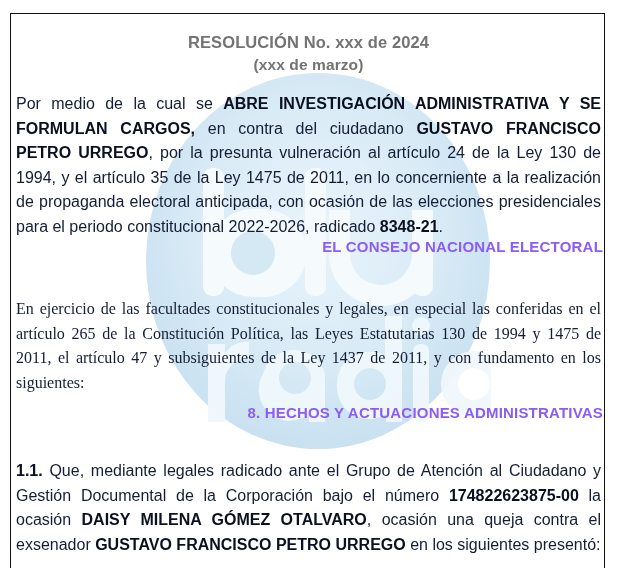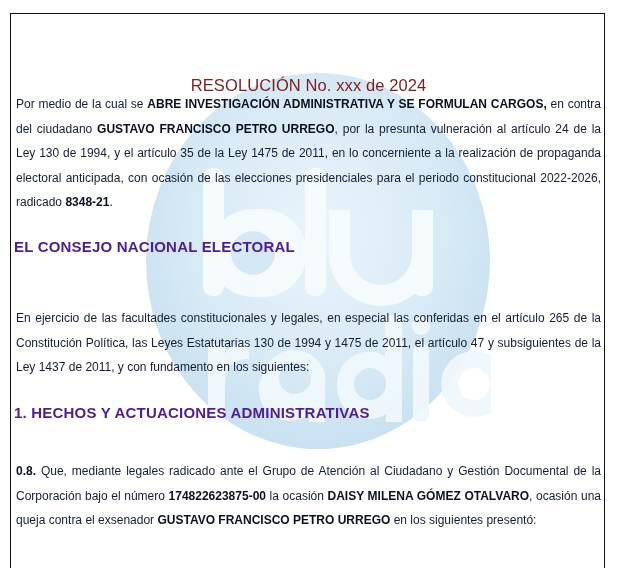--- a/index.html
+++ b/index.html
@@ -65,55 +65,54 @@
     z-index: 3;
     padding: 0;
   }
 
   .doc-title {
     position: absolute;
     left: 14px;
     width: 589px;
     text-align: center;
     font-size: 16.5px;
-    font-weight: normal;
-    color: #7f1d1d;
+    font-weight: bold;
+    color: #737373;
     letter-spacing: 0.1px;
-    margin-top: 43px;
   }
   #title-line1 { top: 33px; }
   #title-line2 { top: 56px; font-size: 15.5px; }
 
   .para {
     position: absolute;
     left: 16px;
     width: 585px;
     text-align: justify;
     text-justify: inter-word;
-    font-size: 12px;
+    font-size: 16px;
     line-height: 24.5px;
     color: #141d35;
     margin: 0;
   }
   .para b { font-weight: bold; color: #0b1020; }
 
   .heading {
     position: absolute;
     left: 14px;
     width: 589px;
-    text-align: left;
+    text-align: right;
     font-size: 15px;
     font-weight: bold;
-    color: #4c1d95;
+    color: #8b5cf6;
     letter-spacing: 0.2px;
   }
 
   #para-1 { top: 92px; }
   #heading-cne { top: 238px; }
-  #para-2 { top: 306px; }
+  #para-2 { top: 297px; font-family: Liberation Serif, serif; }
   #heading-hechos { top: 404px; }
   #para-3 { top: 459px; }
 </style>
 </head>
 <body>
 
 <div id="page">
 
   <div id="watermark">
     <svg viewBox="0 0 346 378" xmlns="http://www.w3.org/2000/svg" aria-hidden="true">
@@ -155,25 +154,26 @@
       </g>
     </svg>
   </div>
 
   <div id="page-border"></div>
 
   <div id="content">
 
     <div class="doc-title" id="title-line1">RESOLUCIÓN No. xxx de 2024</div>
 
+    <div class="doc-title" id="title-line2">(xxx de marzo)</div>
 
     <p class="para" id="para-1"><span>Por medio de la cual se </span><b>ABRE INVESTIGACIÓN ADMINISTRATIVA Y SE FORMULAN CARGOS,</b><span> en contra del ciudadano </span><b>GUSTAVO FRANCISCO PETRO URREGO</b><span>, por la presunta vulneración al artículo 24 de la Ley 130 de 1994, y el artículo 35 de la Ley 1475 de 2011, en lo concerniente a la realización de propaganda electoral anticipada, con ocasión de las elecciones presidenciales para el periodo constitucional 2022-2026, radicado </span><b>8348-21</b><span>.</span></p>
 
     <div class="heading" id="heading-cne">EL CONSEJO NACIONAL ELECTORAL</div>
 
     <p class="para" id="para-2"><span>En ejercicio de las facultades constitucionales y legales, en especial las conferidas en el artículo 265 de la Constitución Política, las Leyes Estatutarias 130 de 1994 y 1475 de 2011, el artículo 47 y subsiguientes de la Ley 1437 de 2011, y con fundamento en los siguientes:</span></p>
 
-    <div class="heading" id="heading-hechos">1. HECHOS Y ACTUACIONES ADMINISTRATIVAS</div>
+    <div class="heading" id="heading-hechos">8. HECHOS Y ACTUACIONES ADMINISTRATIVAS</div>
 
-    <p class="para" id="para-3"><b>0.8.</b><span> Que, mediante legales radicado ante el Grupo de Atención al Ciudadano y Gestión Documental de la Corporación bajo el número </span><b>174822623875-00</b><span> la ocasión </span><b>DAISY MILENA GÓMEZ OTALVARO</b><span>, ocasión una queja contra el exsenador </span><b>GUSTAVO FRANCISCO PETRO URREGO</b><span> en los siguientes presentó:</span></p>
+    <p class="para" id="para-3"><b>1.1.</b><span> Que, mediante legales radicado ante el Grupo de Atención al Ciudadano y Gestión Documental de la Corporación bajo el número </span><b>174822623875-00</b><span> la ocasión </span><b>DAISY MILENA GÓMEZ OTALVARO</b><span>, ocasión una queja contra el exsenador </span><b>GUSTAVO FRANCISCO PETRO URREGO</b><span> en los siguientes presentó:</span></p>
 
   </div>
 </div>
 
 </body></html>

